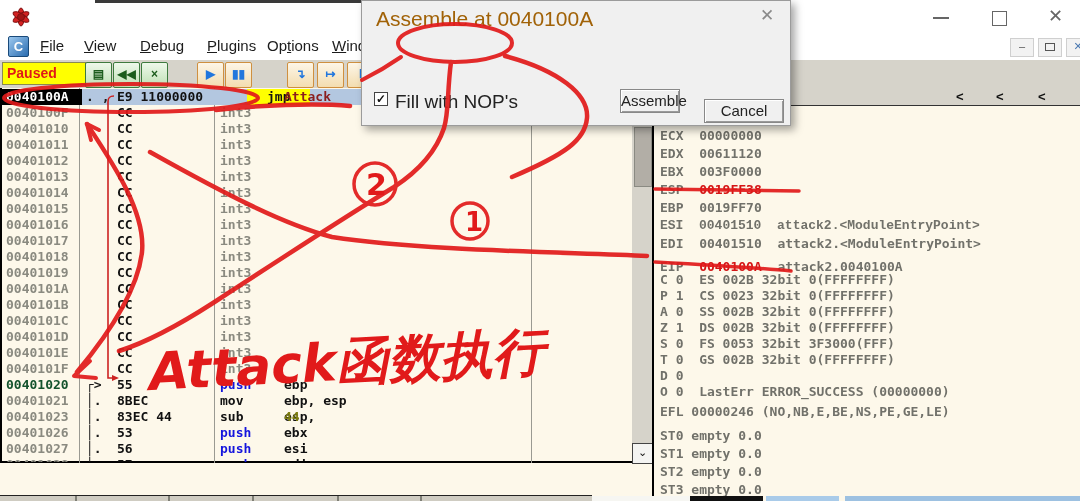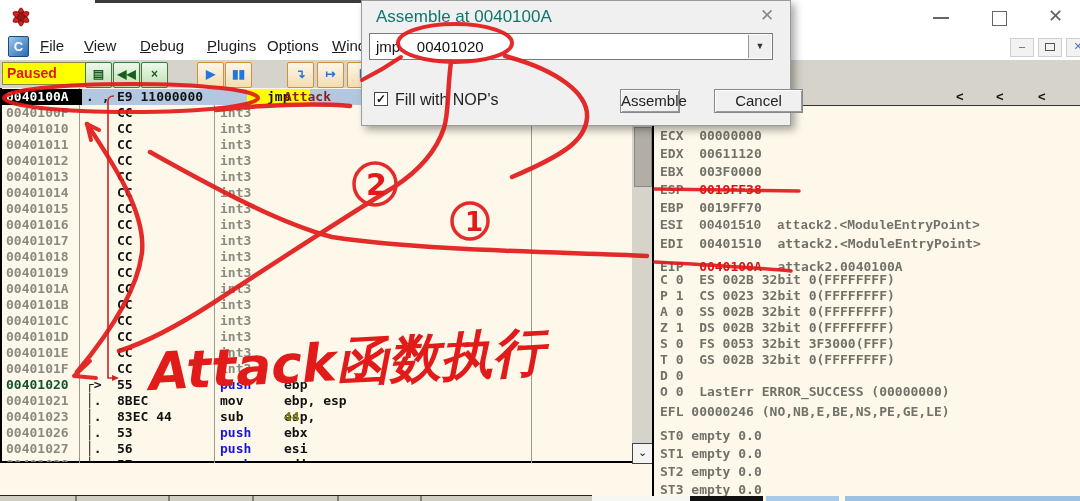--- a/index.html
+++ b/index.html
@@ -64,34 +64,34 @@
   .dumpdiv{top:496px;width:2px;height:5px;background:#7f7f76;}
   
   #reg-pane{left:652px;top:88px;width:428px;height:413px;background:#fdf8ea;border-left:2px solid #000;box-sizing:border-box;}
   #reg-header{left:652px;top:88px;width:428px;height:18px;background:#d6d3ca;border-bottom:1px solid #333;box-sizing:border-box;}
   .chev{top:89px;font-size:13px;font-weight:bold;color:#111;}
   .regline{white-space:pre;color:#71716a;}
   .regline .val.red{color:#d41515;}
   
   #dialog{left:361px;top:0;width:430px;height:126px;background:#f0f0f0;border:1px solid #9b9b9b;
      box-shadow:4px 4px 8px rgba(0,0,0,.35);box-sizing:border-box;z-index:30;}
-  #dlg-title{left:14px;top:6px;font-size:17px;color:#0f766e;}
+  #dlg-title{left:14px;top:6px;font-size:21px;color:#a16207;}
   #dlg-close{left:398px;top:4px;font-size:17px;color:#8a8a8a;}
   #dlg-combo{left:7px;top:32px;width:404px;height:27px;background:#fff;border:1px solid #7a7a7a;box-sizing:border-box;}
   #dlg-combo-text{left:6px;top:4px;font-size:15px;color:#111;white-space:pre;}
   #dlg-drop{right:1px;top:1px;width:22px;height:23px;background:#f0f0f0;border-left:1px solid #999;
      text-align:center;line-height:23px;font-size:9px;color:#333;position:absolute;}
   #dlg-check{left:12px;top:91px;width:14px;height:14px;background:#fff;border:1.5px solid #444;
      text-align:center;line-height:13px;font-size:12px;font-weight:bold;color:#111;box-sizing:border-box;}
-  #dlg-check-label{left:33px;top:90px;font-size:16px;color:#222;}
+  #dlg-check-label{left:33px;top:90px;font-size:19px;color:#222;}
   .dlg-btn{top:88px;height:24px;background:#f0f0f0;border:1px solid #888;
      box-shadow:inset 1px 1px 0 #fff,inset -1px -1px 0 #9a9a9a;text-align:center;line-height:22px;
      font-size:15px;color:#222;box-sizing:border-box;}
   #btn-assemble{left:258px;width:60px;}
-  #btn-cancel{left:352px;width:89px;}
+  #btn-cancel{left:342px;width:80px;margin-top:10px;}
   
   .bstrip{top:496px;height:5px;}
   
   #anno{left:0;top:0;width:1080px;height:501px;z-index:50;pointer-events:none;}
 </style>
 </head>
 <body>
 
 <div id="screen">
 
@@ -323,24 +323,20 @@
     </div>
 
   <div class="abs bstrip" style="left:592px;width:98px;background:#f6f6f2"></div>
   <div class="abs bstrip" style="left:690px;width:73px;background:#111"></div>
   <div class="abs bstrip" style="left:766px;width:73px;background:#a9cbe9"></div>
   <div class="abs bstrip" style="left:845px;width:235px;background:#9dc1e1"></div>
 
   <div class="abs" id="dialog">
     <div class="abs" id="dlg-title">Assemble at 0040100A</div>
     <div class="abs" id="dlg-close">✕</div>
-    <div class="abs" id="dlg-combo">
-      <div class="abs" id="dlg-combo-text">jmp    00401020</div>
-      <div id="dlg-drop">▼</div>
-    </div>
     <div class="abs" id="dlg-check">✓</div>
     <div class="abs" id="dlg-check-label">Fill with NOP's</div>
     <div class="abs dlg-btn" id="btn-assemble">Assemble</div>
     <div class="abs dlg-btn" id="btn-cancel">Cancel</div>
   </div>
 
   <svg class="abs" id="anno" viewBox="0 0 1080 501">
 
     <g stroke="#cc2222" stroke-width="1.6" fill="none">
       <path d="M114,96 C109,96 108,98 108,102 L108,378 L112,378"></path>

